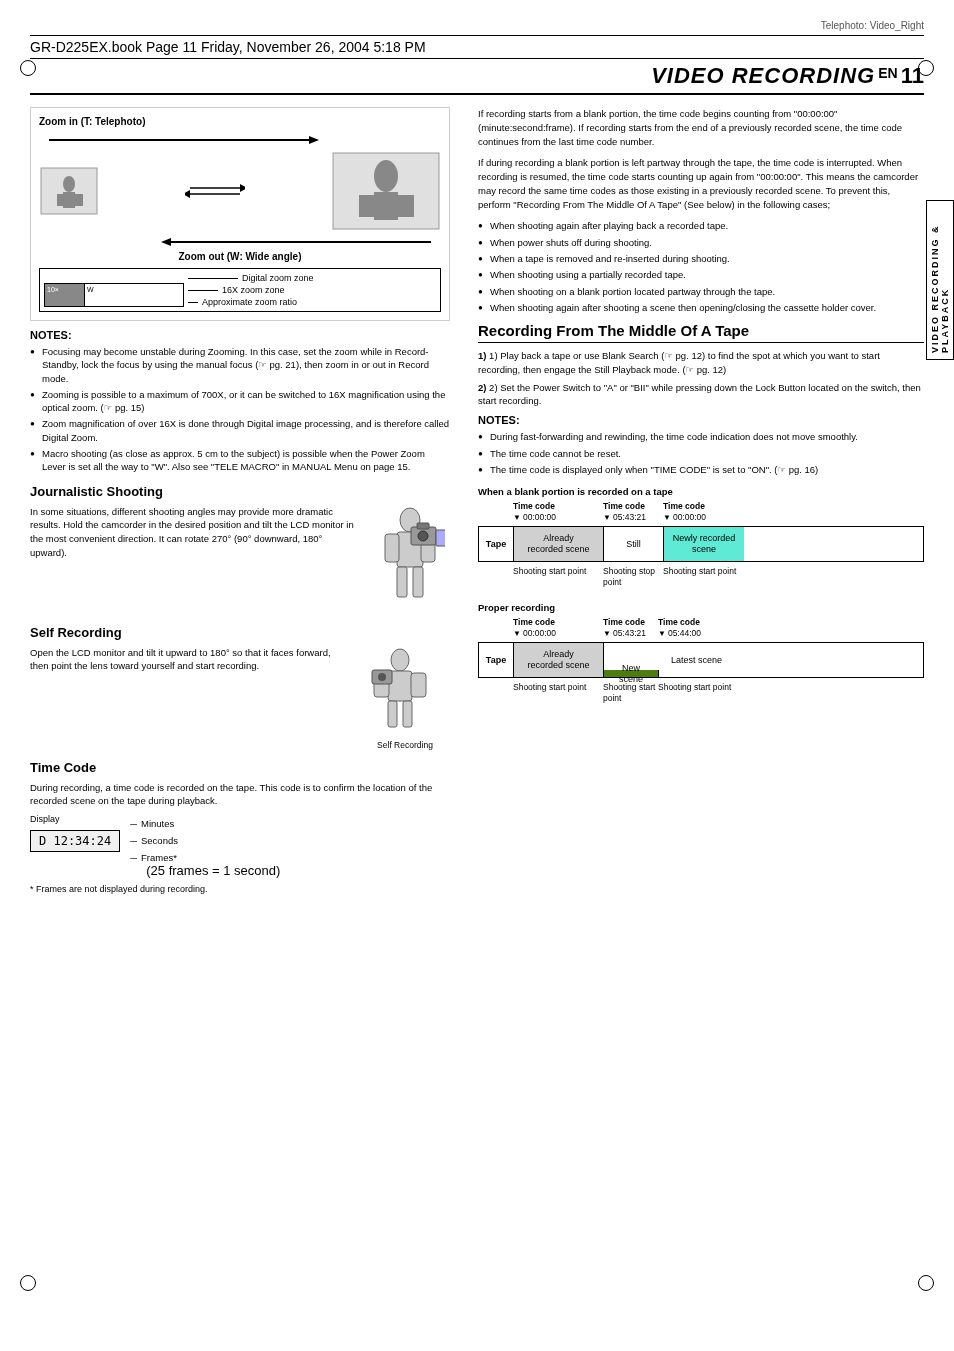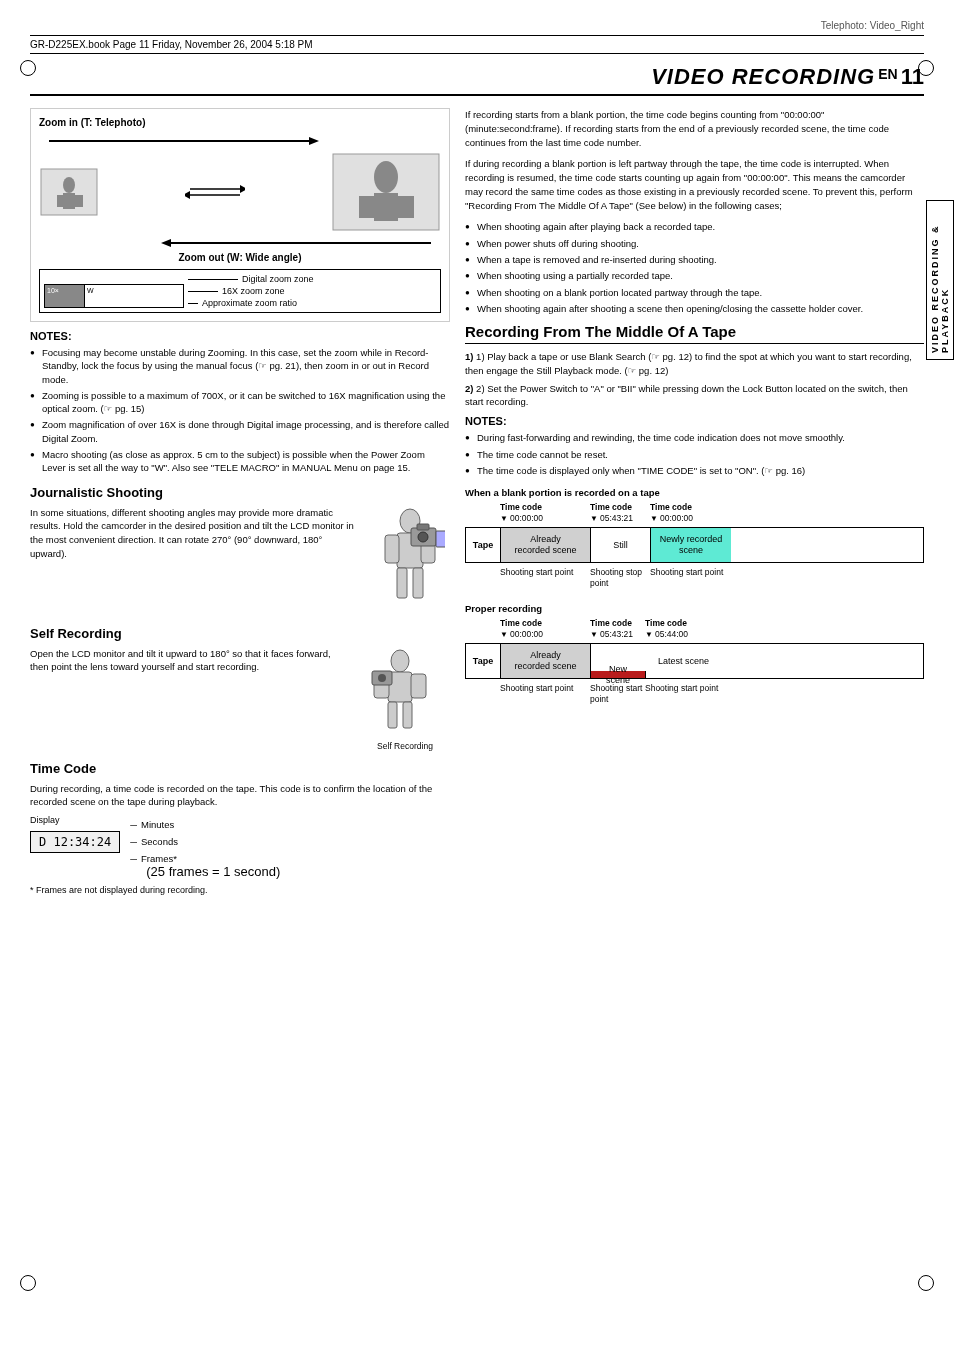--- a/index.html
+++ b/index.html
@@ -29,22 +29,22 @@
       margin-bottom: 4px;
     }
 
     .book-info-bar {
       display: flex;
       justify-content: space-between;
       align-items: center;
       border-top: 1px solid #000;
       border-bottom: 1px solid #000;
       padding: 3px 0;
-      margin-bottom: 10px;
-      font-size: 10px;
+      margin-bottom: 4px;
+      font-size: 14px;
     }
 
     
     .page-title-area {
       text-align: right;
       border-bottom: 2px solid #000;
       padding-bottom: 4px;
       margin-bottom: 12px;
     }
 
@@ -63,21 +63,21 @@
     .en-sub {
       font-size: 14px;
       vertical-align: super;
       font-weight: bold;
       font-style: normal;
     }
 
     
     .two-col {
       display: flex;
-      gap: 15px;
+      gap: 28px;
     }
 
     .left-col {
       width: 420px;
       flex-shrink: 0;
     }
 
     .right-col {
       flex: 1;
     }
@@ -288,21 +288,21 @@
     }
 
     
     .seg-proper-recorded {
       width: 90px;
       background: #d0d0d0;
     }
 
     .seg-new-scene {
       width: 55px;
-      background: #b91c1c;
+      background: #4d7c0f;
       margin-top: 27px;
     }
 
     .seg-latest {
       width: 75px;
       background: #fff;
     }
 
     
     .side-label {

